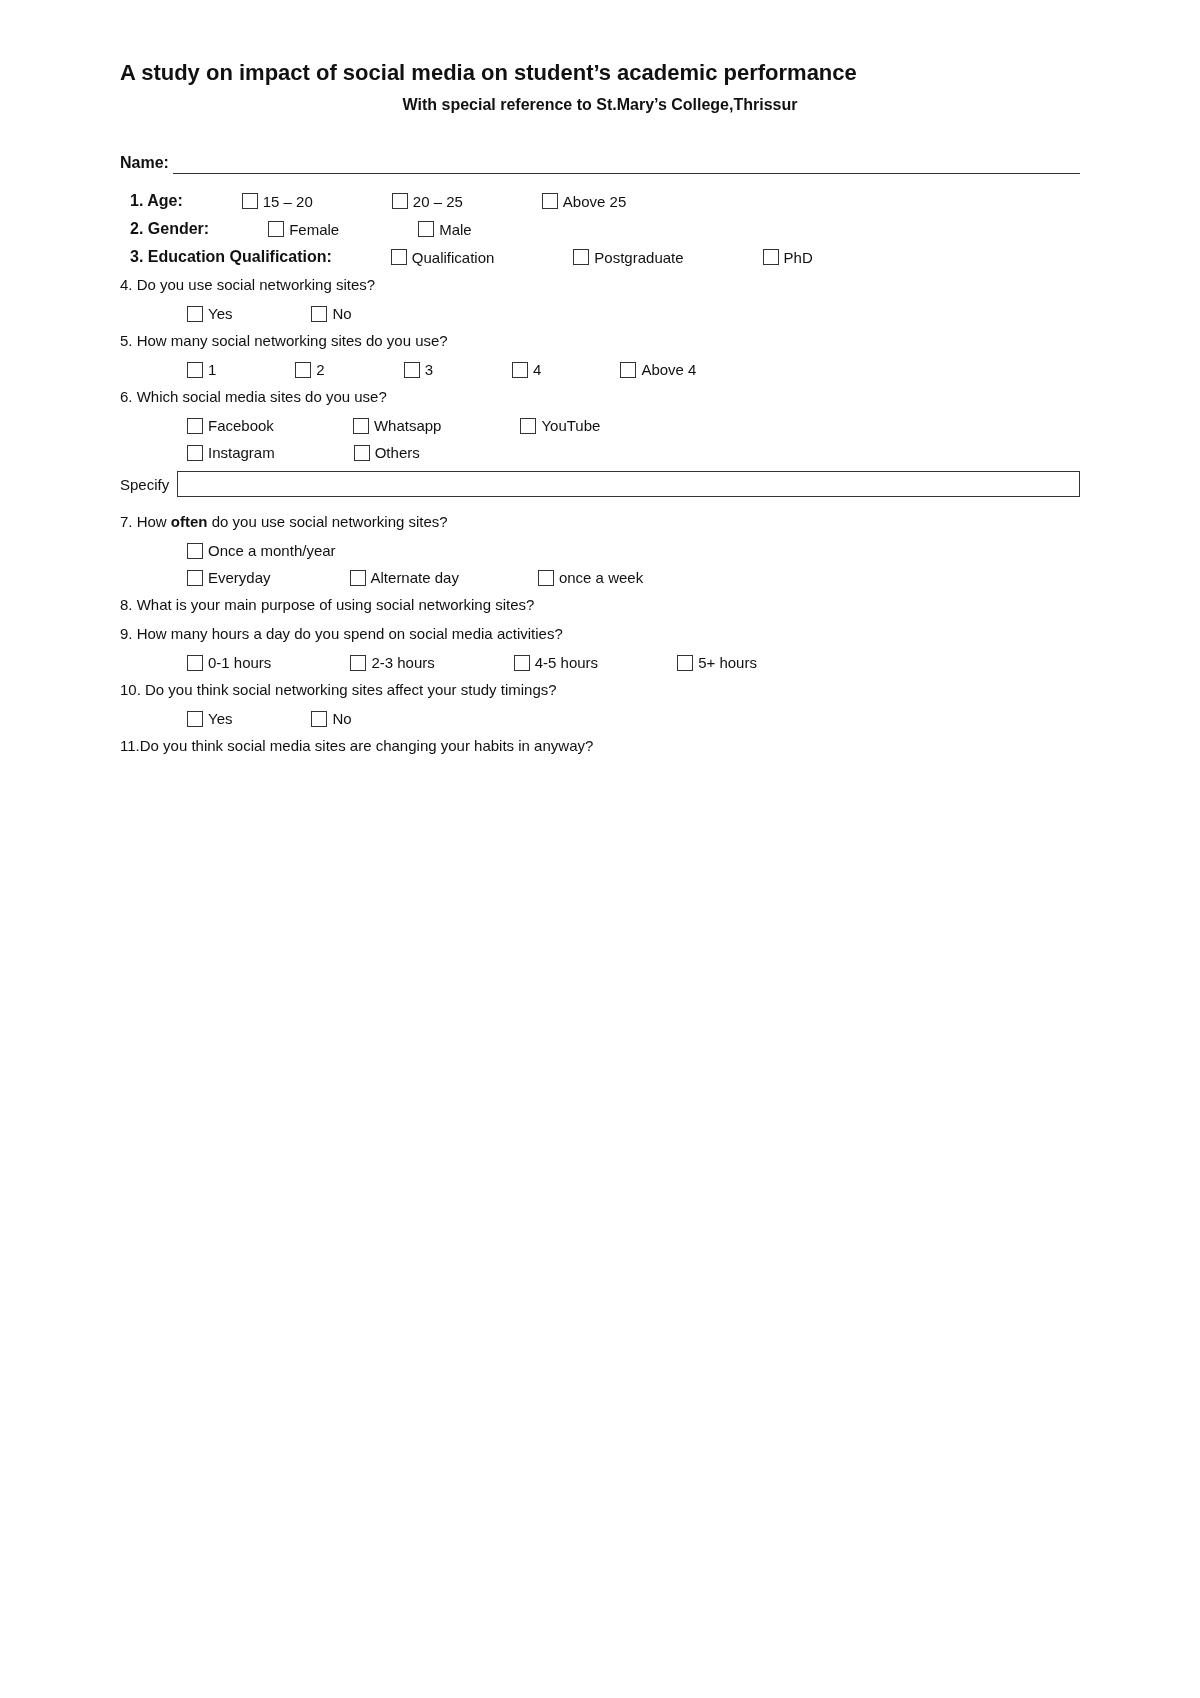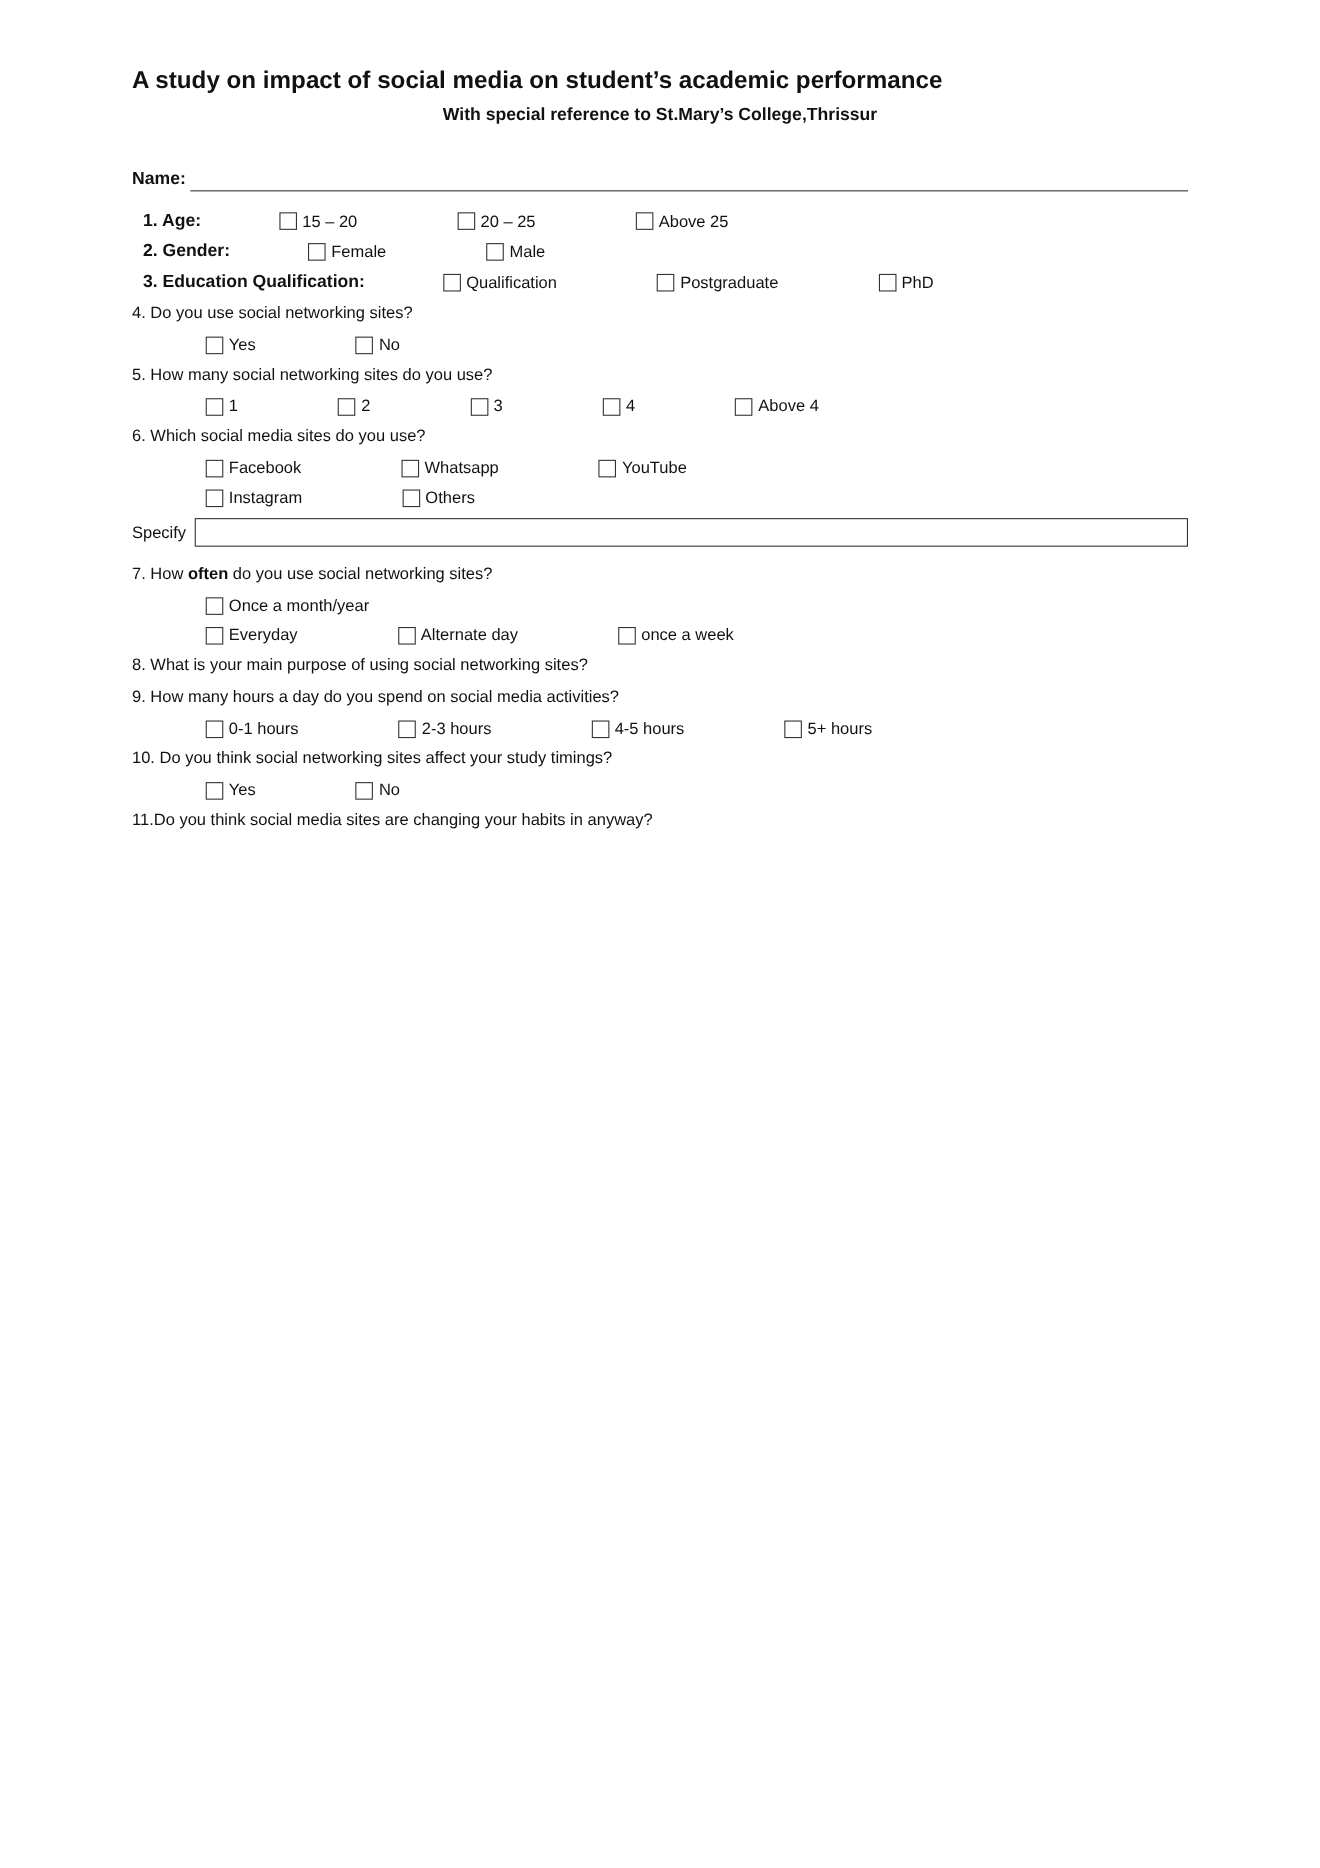--- a/index.html
+++ b/index.html
@@ -73,21 +73,21 @@
       margin-right: 5px;
       flex-shrink: 0;
     }
 
     .options-row {
       display: flex;
       align-items: center;
       flex-wrap: wrap;
       margin-bottom: 10px;
       padding-left: 10px;
-      gap: 4px 16px;
+      gap: 4px 4px;
     }
 
     .options-row.indent {
       padding-left: 20px;
     }
 
     .name-row {
       display: flex;
       margin-bottom: 18px;
       margin-top: 10px;

